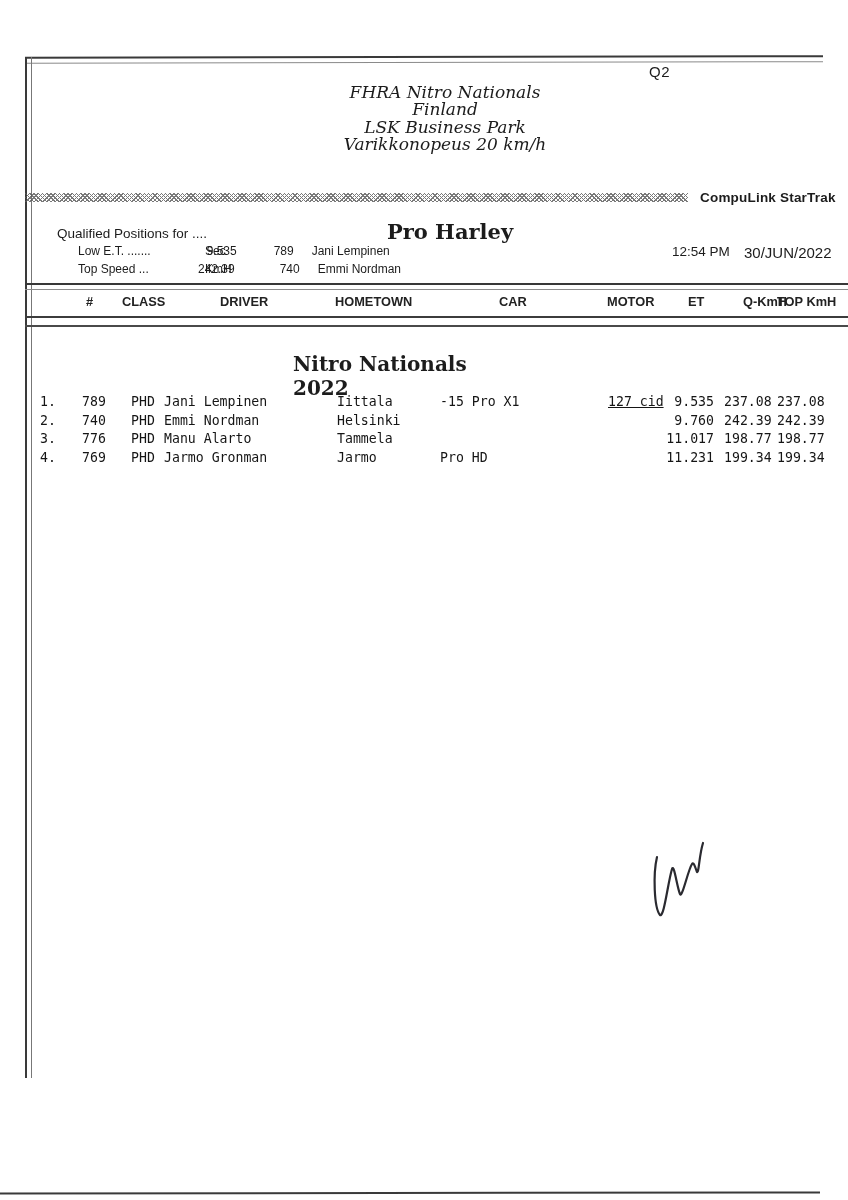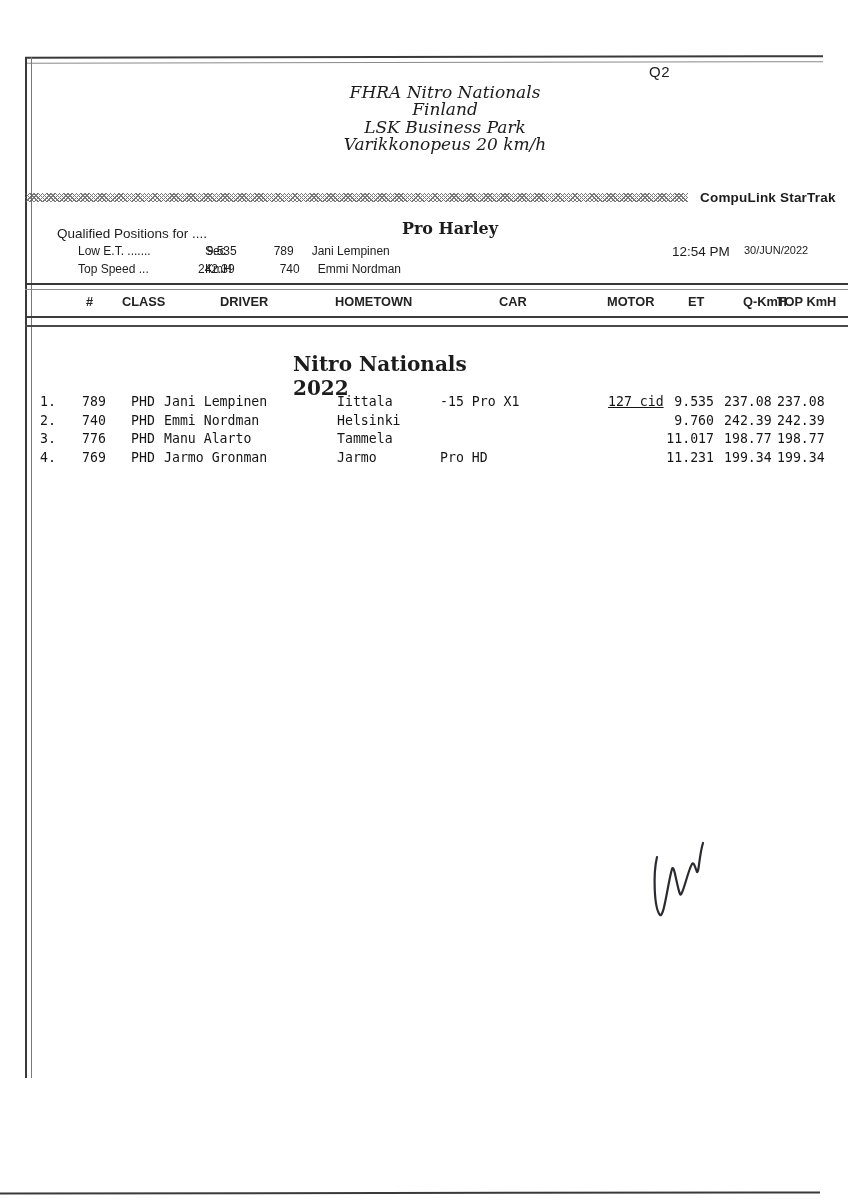--- a/index.html
+++ b/index.html
@@ -21,28 +21,28 @@
     font-family:"DejaVu Serif",serif;font-style:italic;font-size:17px;line-height:17.3px;}
   
   .dither{position:absolute;left:25px;top:193px;width:663px;height:9px;opacity:.8;
     background-image:
       repeating-linear-gradient(45deg,#5a5a5a 0 1px,transparent 1px 3px),
       repeating-linear-gradient(-45deg,#5a5a5a 0 1px,transparent 1px 3px);}
   .brand{position:absolute;left:700px;top:190px;font-size:13.5px;font-weight:bold;letter-spacing:.2px;}
   
   .q-title{position:absolute;left:57px;top:226px;font-size:13.5px;}
   .q-class{position:absolute;left:360px;top:219px;width:180px;text-align:center;
-    font-family:"DejaVu Serif",serif;font-weight:bold;font-size:16px;}
+    font-family:"DejaVu Serif",serif;font-weight:bold;font-size:21px;}
   .q-line{position:absolute;font-size:12px;white-space:pre;}
   .q-l1{left:78px;top:244px;} .q-l2{left:78px;top:262px;}
   .q-val{display:inline-block;width:127px;}
   .q-val .v{display:inline-block;width:86px;text-align:right;}
   .q-num{display:inline-block;width:38px;margin-left:48px;}
   .q-time{position:absolute;left:672px;top:244px;font-size:13.5px;}
-  .q-date{position:absolute;left:744px;top:244px;font-size:11px;}
+  .q-date{position:absolute;left:744px;top:244px;font-size:15px;}
   
   .rule-a{position:absolute;left:25px;top:283px;width:823px;height:4px;
     border-top:2px solid #383838;border-bottom:1.5px solid #8d8d8d;}
   .rule-b{position:absolute;left:25px;top:316px;width:823px;height:7px;
     border-top:2px solid #3c3c3c;border-bottom:2px solid #4a4a4a;}
   
   .thead{position:absolute;left:0;top:294px;width:848px;height:16px;
     font-size:12.8px;font-weight:bold;color:#222;}
   .thead span{position:absolute;top:0;white-space:pre;}
   .h-pos{left:86px;} .h-class{left:122px;} .h-driver{left:172px;padding-left:48px;} .h-hometown{left:335px;}

